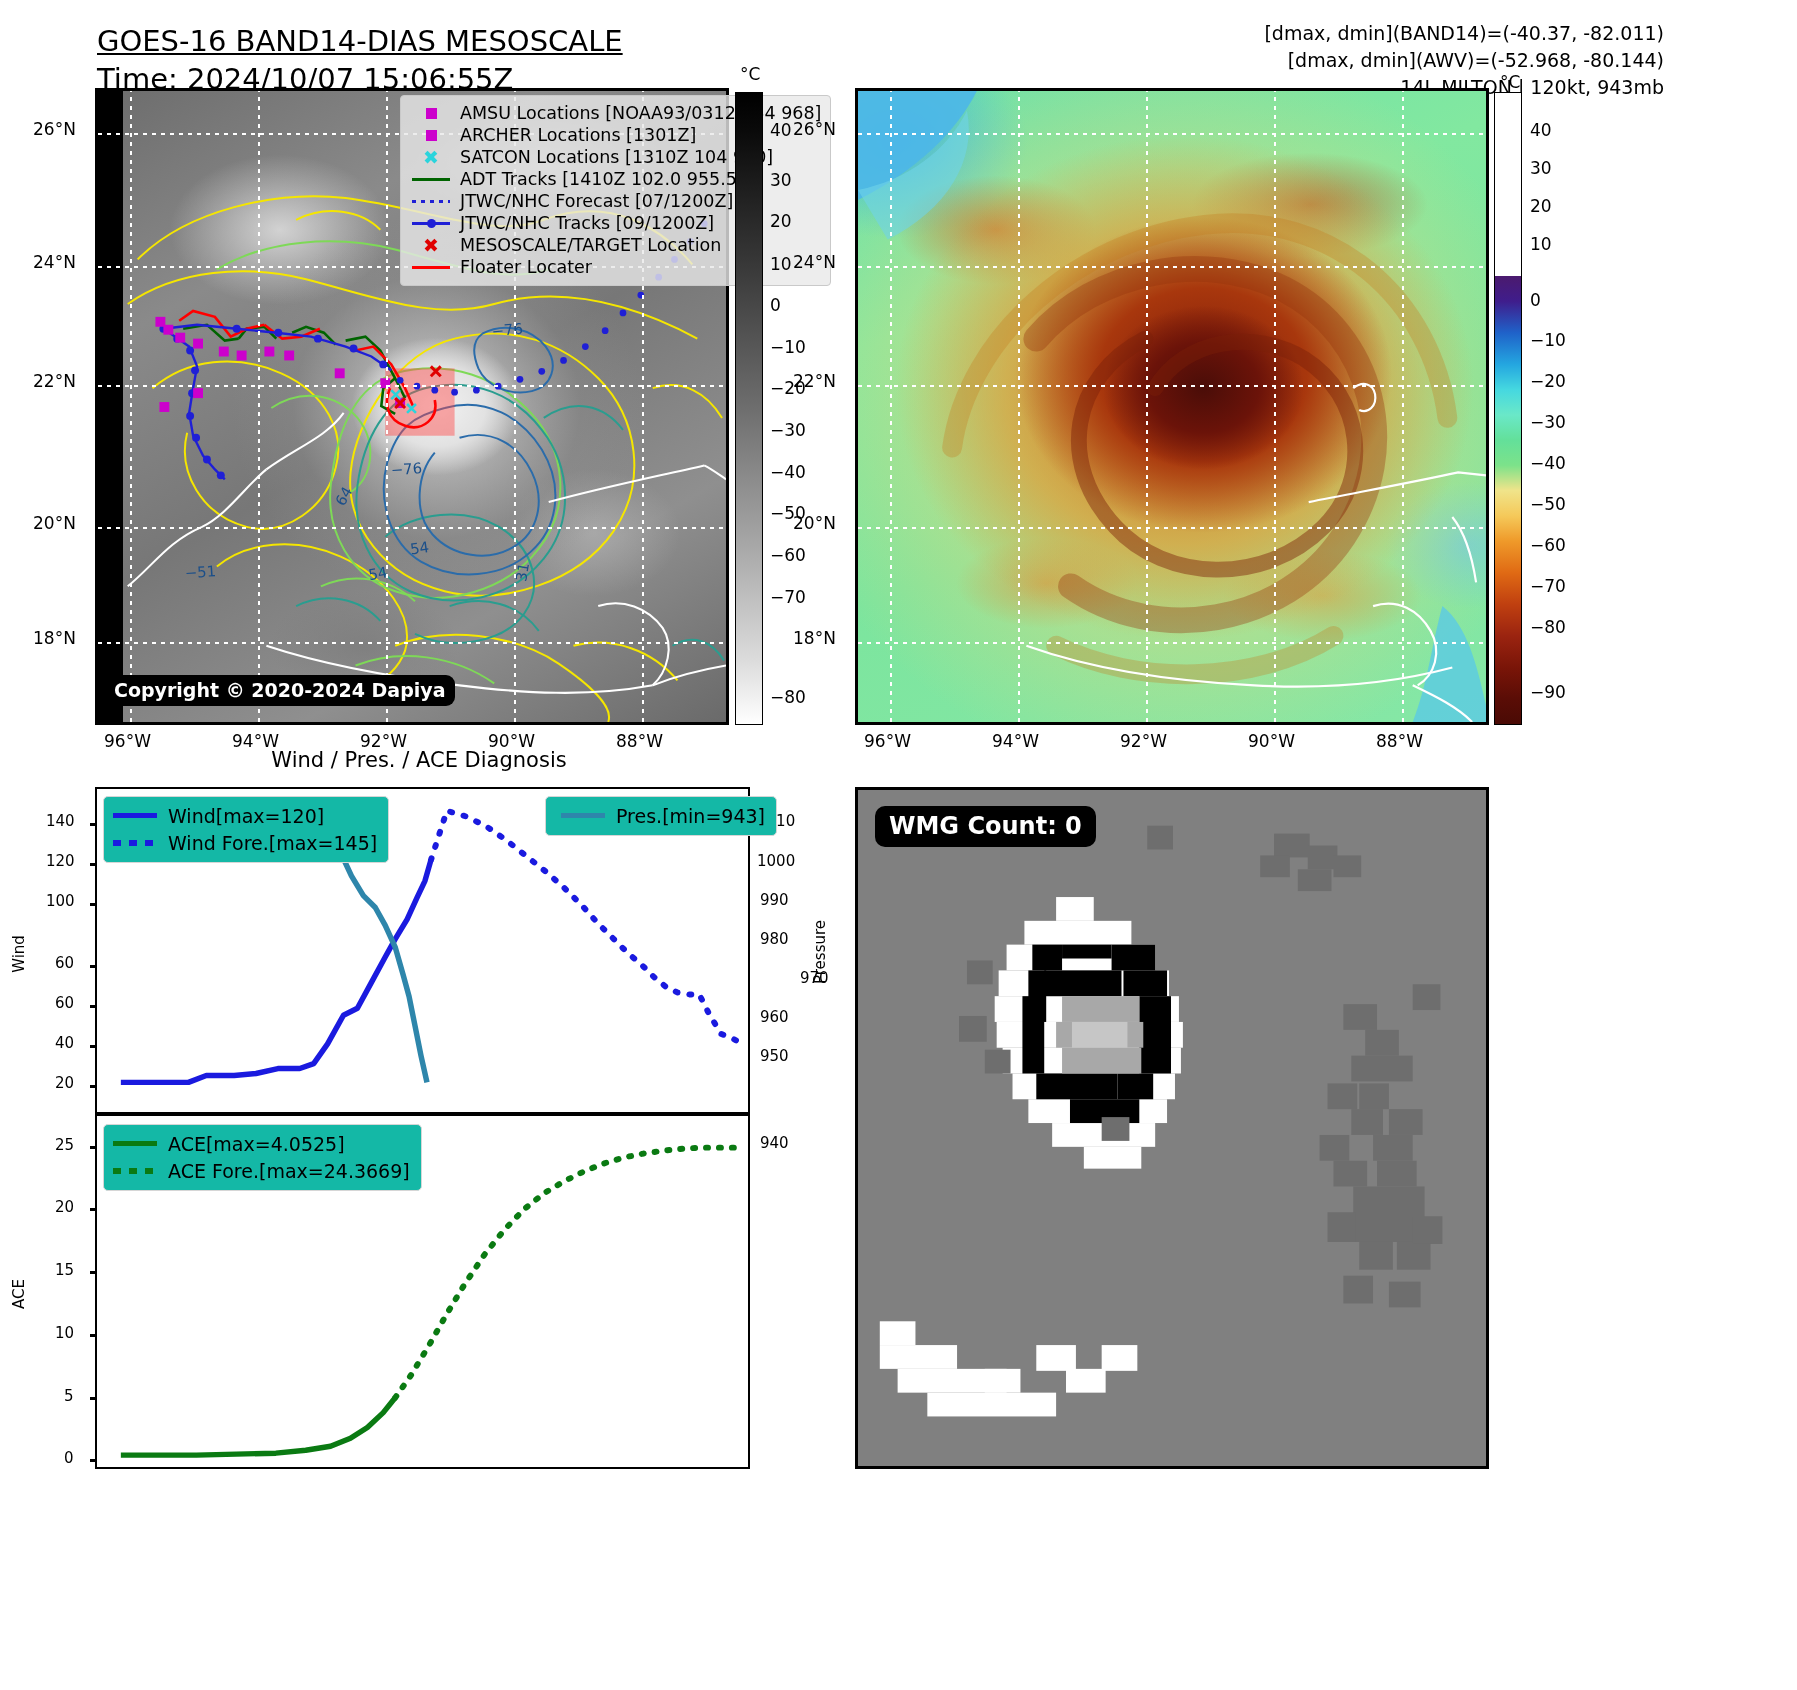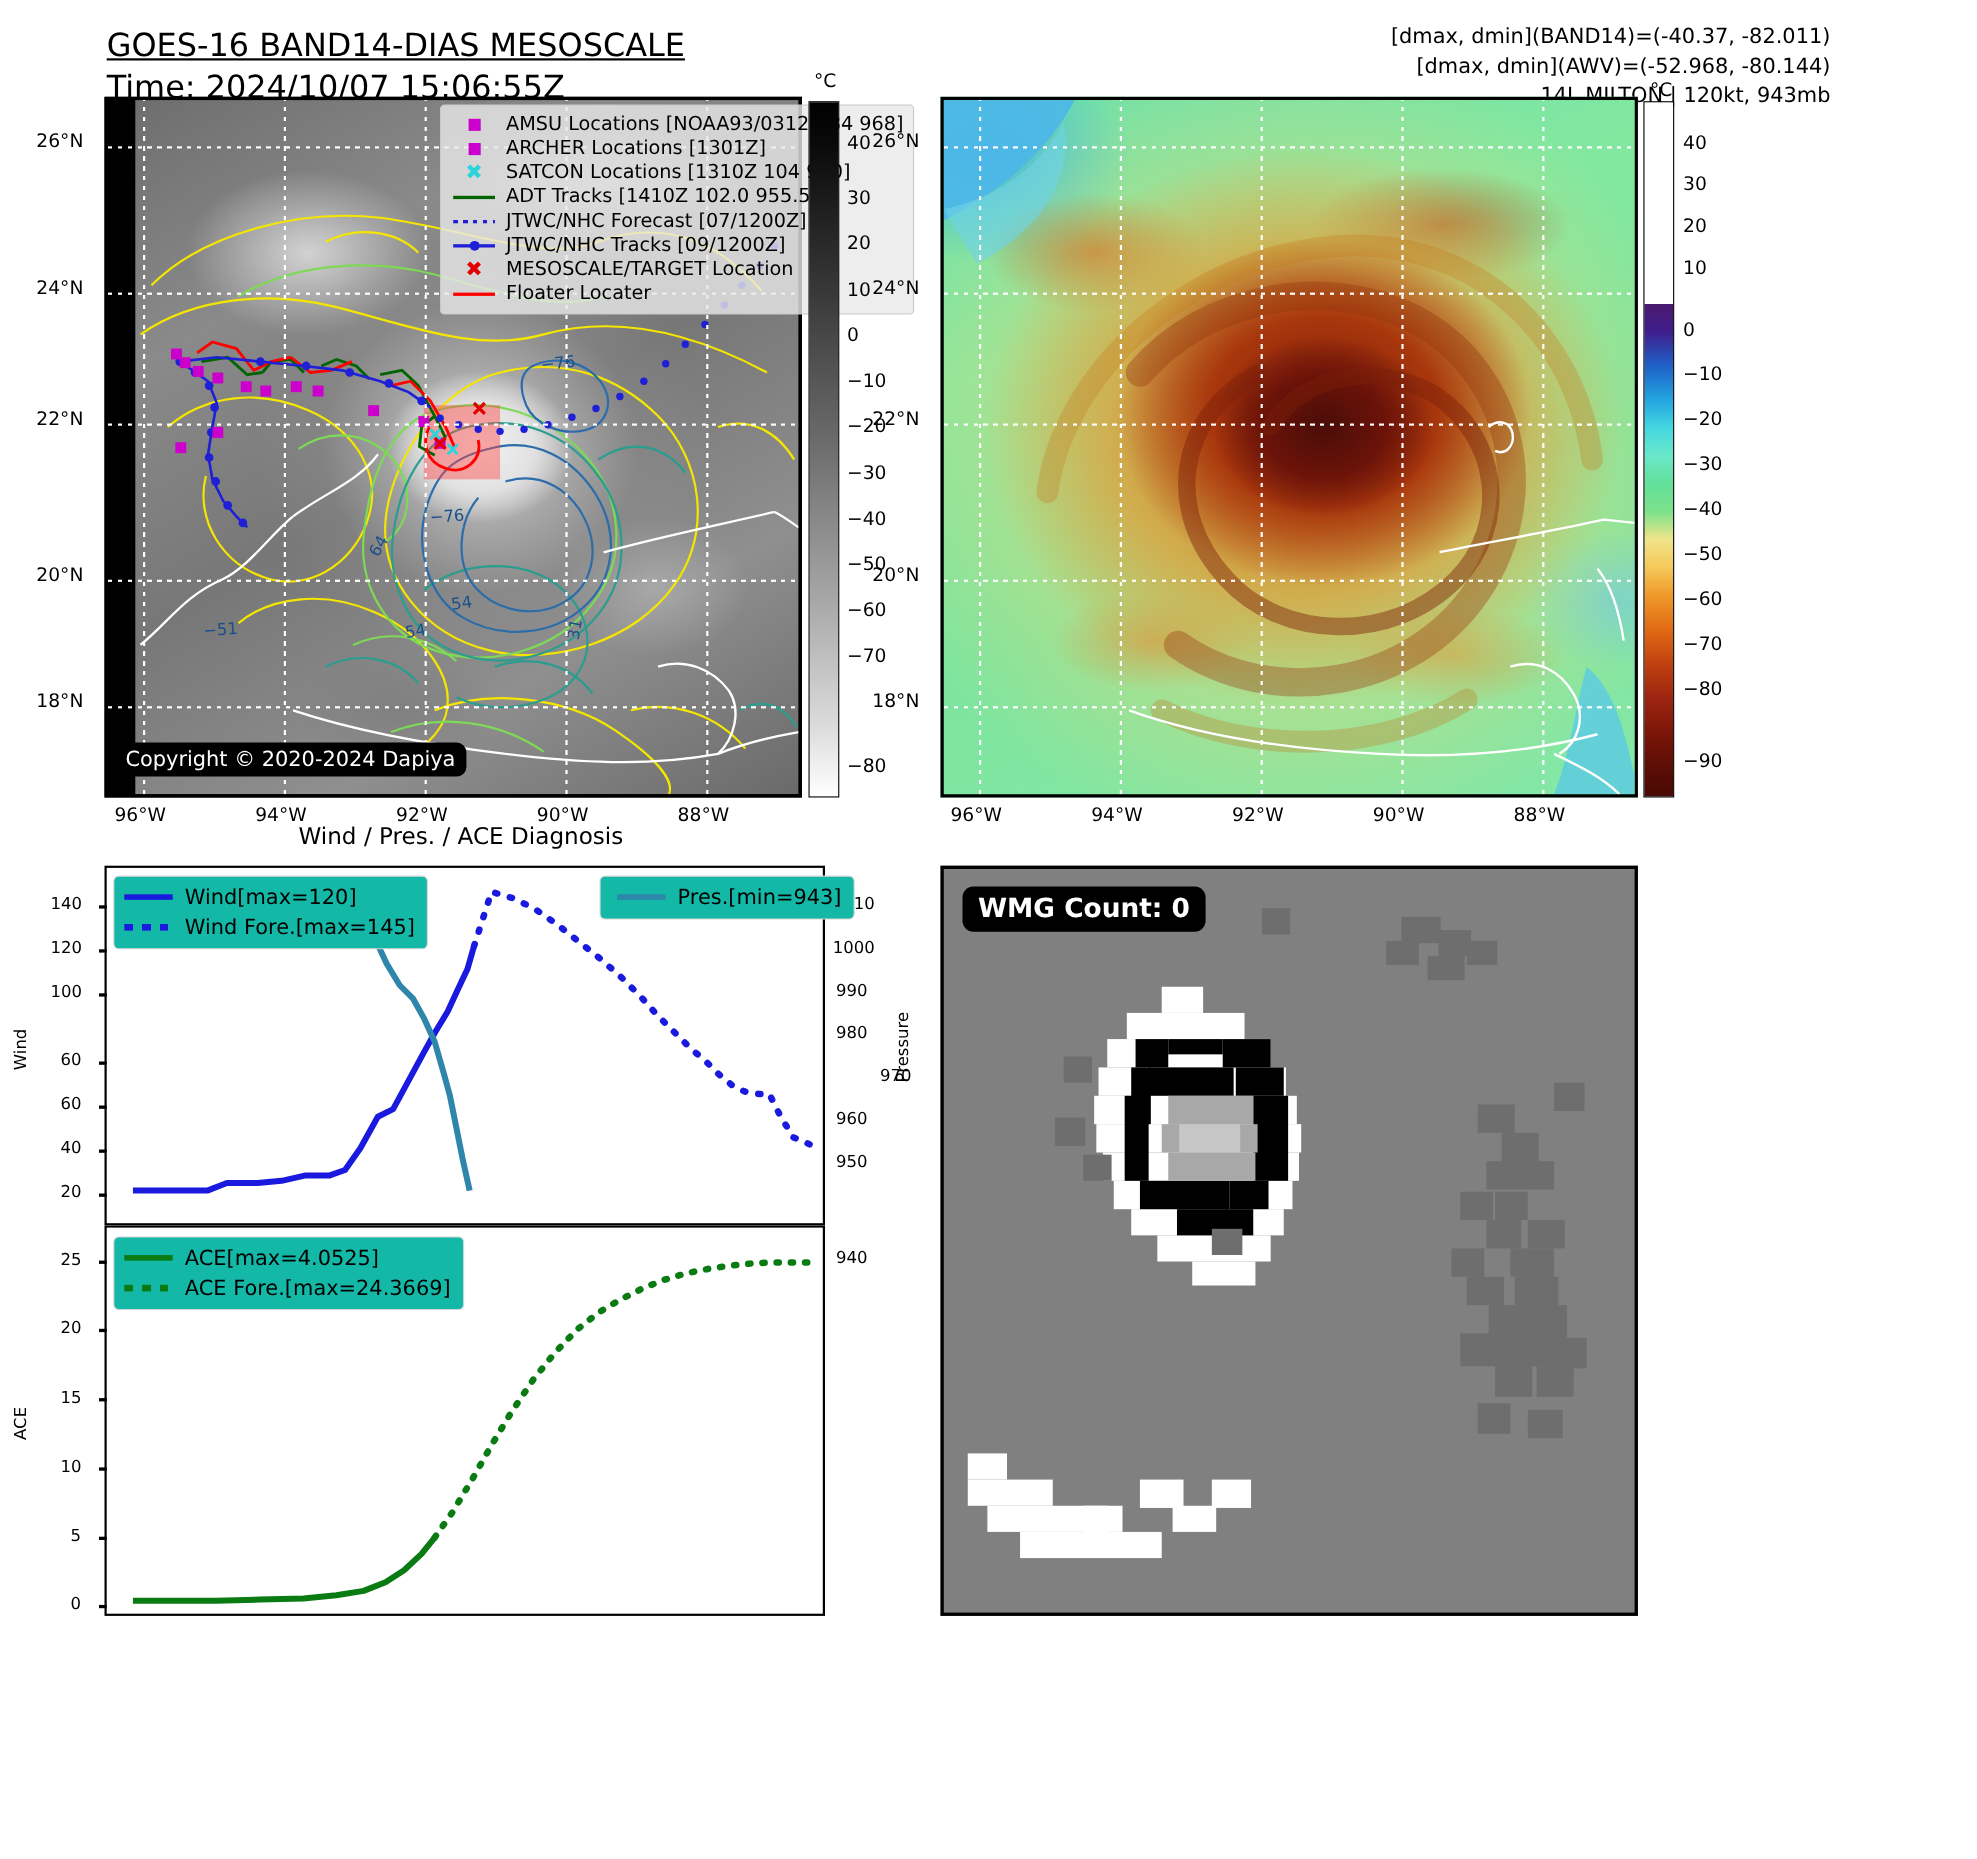--- a/index.html
+++ b/index.html
@@ -17,21 +17,21 @@
        radial-gradient(ellipse 30% 12% at 70% 12%, rgba(215,215,215,.55), rgba(120,120,120,0) 72%),
        radial-gradient(ellipse 22% 12% at 40% 88%, rgba(120,120,120,.6), rgba(80,80,80,0) 72%),
        radial-gradient(ellipse 20% 14% at 78% 70%, rgba(200,200,200,.45), rgba(120,120,120,0) 72%),
        linear-gradient(150deg,#6e6e6e 0%,#8a8a8a 25%,#777 50%,#8f8f8f 75%,#6a6a6a 100%);
   }
   .grid-v,.grid-h{position:absolute;background-image:repeating-linear-gradient(0deg,#fff 0 4px,rgba(255,255,255,0) 4px 9px);}
   .grid-h{background-image:repeating-linear-gradient(90deg,#fff 0 4px,rgba(255,255,255,0) 4px 9px);}
   .grid-v{width:1.6px;height:100%;top:0;}
   .grid-h{height:1.6px;width:100%;left:0;}
   .coastline{position:absolute;left:0;top:0;width:100%;height:100%;}
-  .copyright{position:absolute;left:8px;bottom:16px;background:#000;color:#fff;font-size:19px;font-weight:normal;padding:4px 10px 5px 8px;border-radius:9px;}
+  .copyright{position:absolute;left:8px;bottom:16px;background:#000;color:#fff;font-size:19px;font-weight:bold;padding:4px 10px 5px 8px;border-radius:9px;}
   #tl-legend{position:absolute;left:400px;top:95px;background:rgba(232,232,232,.80);border:1px solid #c9c9c9;border-radius:4px;padding:6px 9px 7px 9px;}
   #tl-legend .row{display:flex;align-items:center;height:22px;font-size:17.5px;white-space:nowrap;}
   #tl-legend .gl{width:42px;display:flex;align-items:center;justify-content:center;margin-right:8px;flex:0 0 42px;}
   .sq{width:11px;height:11px;}
   .xm{font-size:19px;font-weight:bold;line-height:10px;}
   .lineglyph{width:38px;height:3px;}
   .dotglyph{width:38px;height:3px;background-image:repeating-linear-gradient(90deg,currentColor 0 4px,transparent 4px 9px);}
   .lineglyph-dot{width:38px;height:3px;position:relative;}
   .lineglyph-dot:after{content:'';position:absolute;left:15px;top:-3px;width:9px;height:9px;border-radius:50%;background:currentColor;}
 

